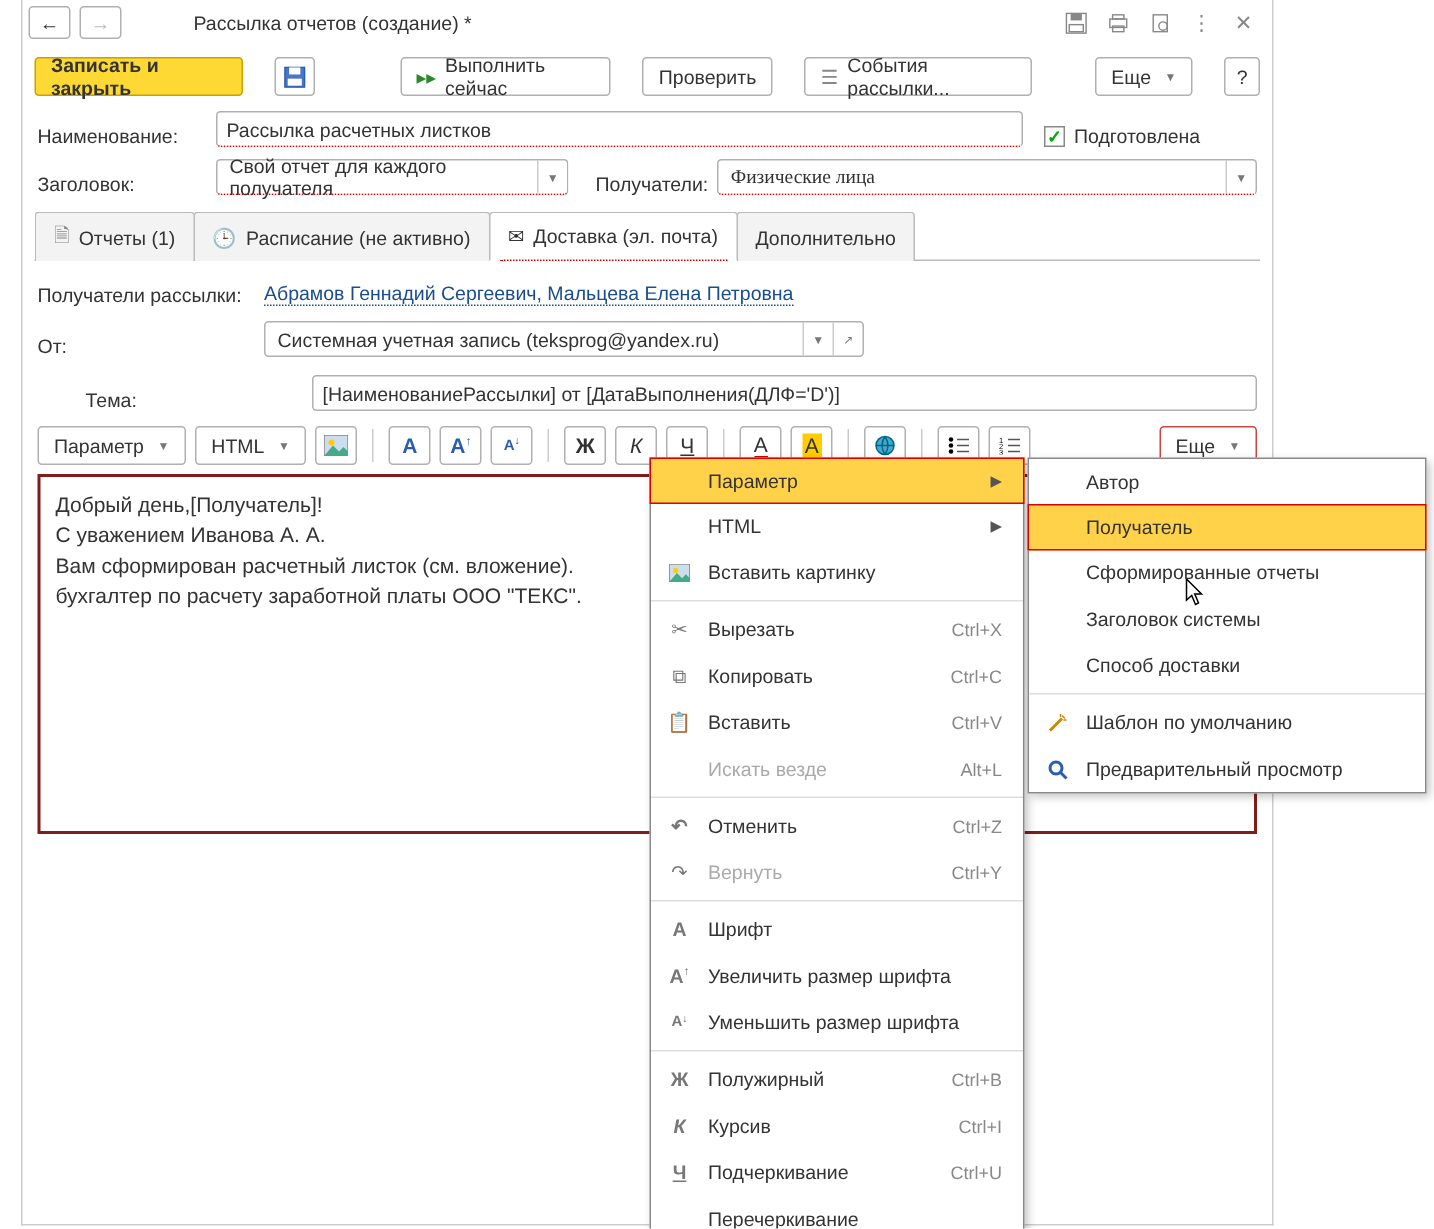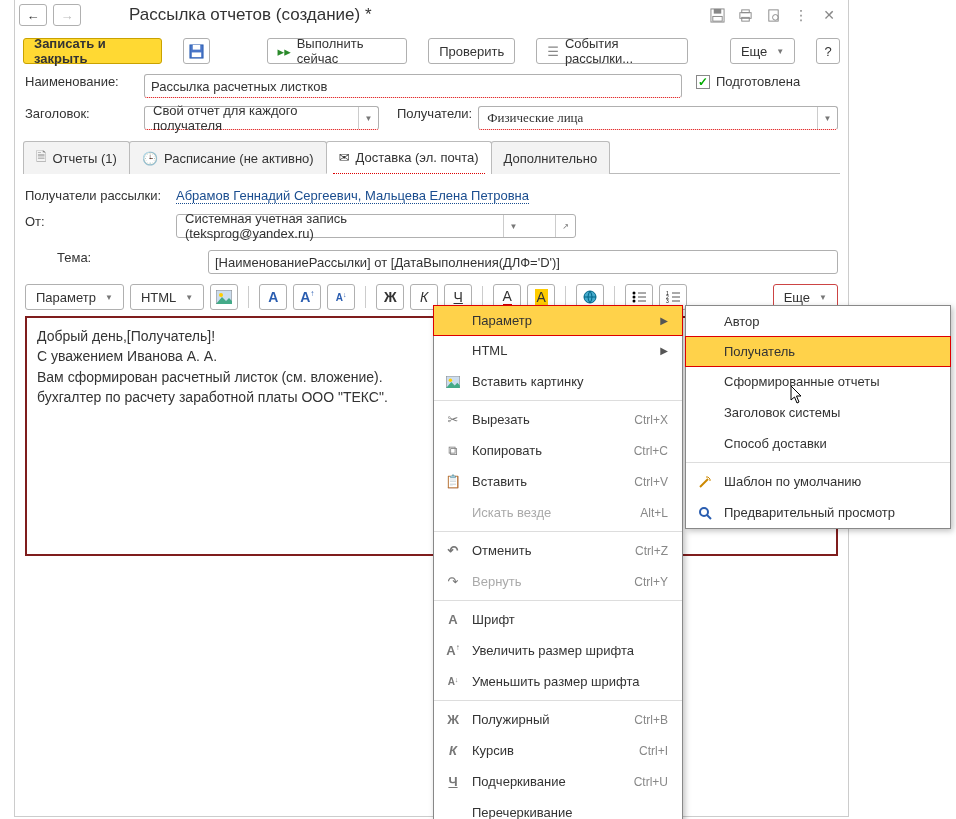--- a/index.html
+++ b/index.html
@@ -34,21 +34,21 @@
     width: 28px; height: 22px;
     border: 1px solid #b0b0b0;
     background: #fff;
     border-radius: 3px;
     display: flex;
     align-items: center;
     justify-content: center;
     font-size: 13px;
   }
   .title-text {
-    font-size: 17px;
+    font-size: 13px;
     margin-left: 42px;
     flex: 0 0 auto;
   }
   .title-spacer { flex: 1; }
   .title-icon {
     width: 22px; height: 22px;
     display: flex;
     align-items: center;
     justify-content: center;
     color: #888;
@@ -84,21 +84,21 @@
     justify-content: center;
   }
   .toolbar .spacer { flex: 1; }
   .dropdown-caret {
     font-size: 8px;
     color: #777;
     margin-left: 3px;
   }
   .form-row {
     display: flex;
-    align-items: flex-start;
+    align-items: flex-end;
     padding: 4px 10px;
     gap: 6px;
   }
   .label {
     width: 113px;
     color: #333;
   }
   .input {
     height: 24px;
     border: 1px solid #b0b0b0;
@@ -112,21 +112,20 @@
     border-bottom: 1px dotted #d00;
   }
   .select-wrap {
     position: relative;
     display: flex;
     align-items: center;
     height: 24px;
     border: 1px solid #b0b0b0;
     border-radius: 3px;
     background: #fff;
-    gap: 32px;
   }
   .select-wrap.red-dash { border-bottom: 1px dotted #d00; }
   .select-wrap .select-text { padding: 0 8px; flex: 1; }
   .select-wrap .select-btn {
     width: 20px;
     border-left: 1px solid #ccc;
     display: flex;
     align-items: center;
     justify-content: center;
     font-size: 8px;

